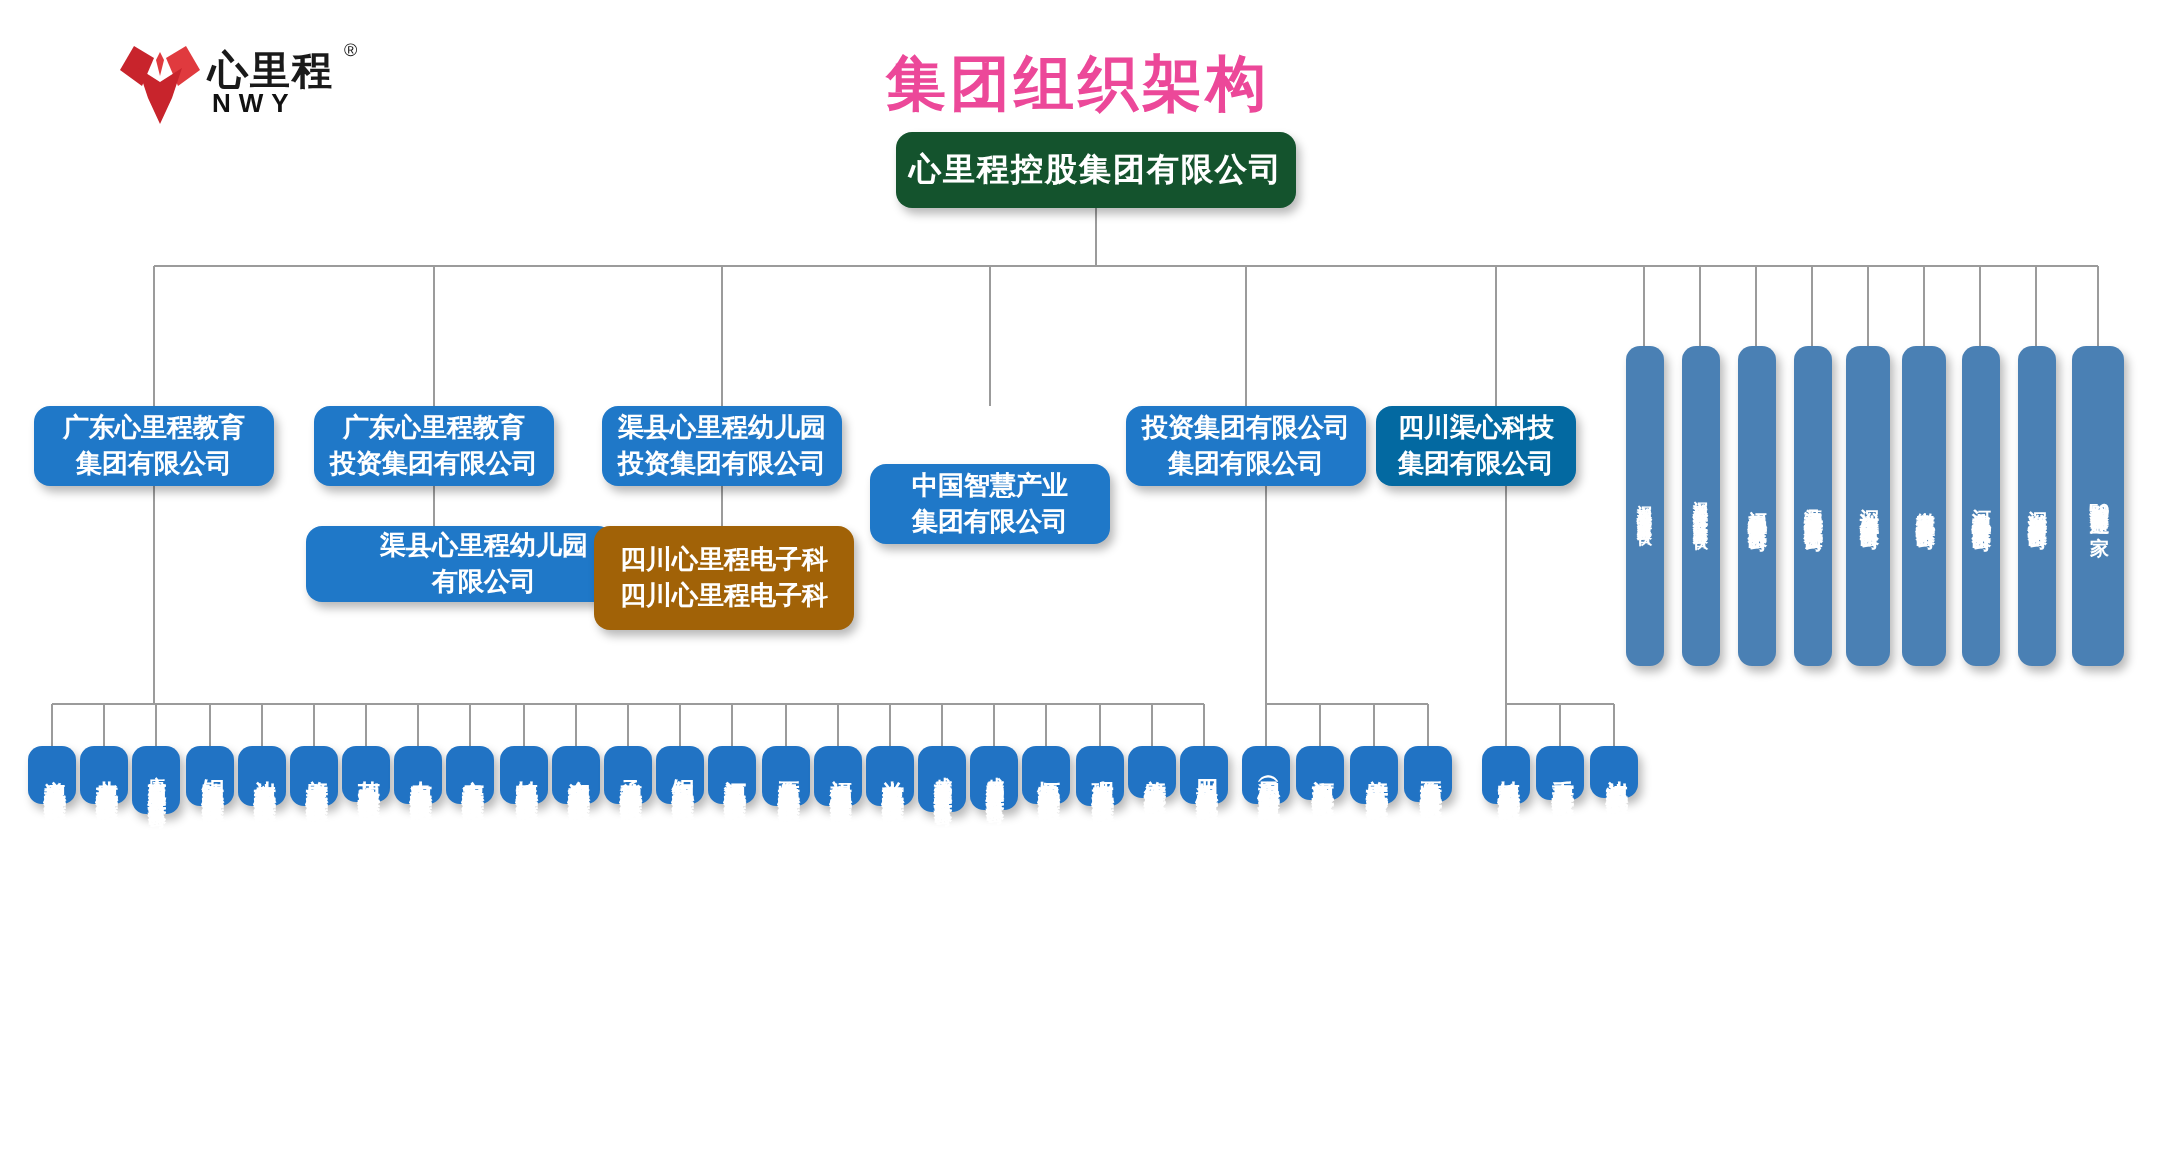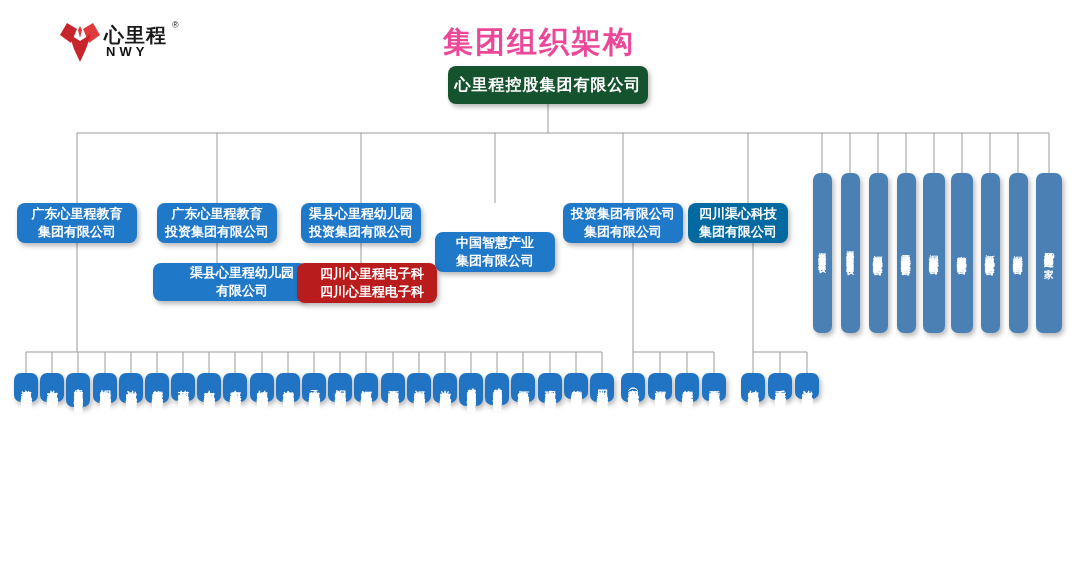--- a/index.html
+++ b/index.html
@@ -82,21 +82,21 @@
         <div>集团有限公司</div>
       </div>
       <div class="hnode l2" style="left: 688px; top: 203px; width: 100px; height: 40px; background: #0369a1;">
         <div>四川渠心科技</div>
         <div>集团有限公司</div>
       </div>
       <div class="hnode l2" style="left: 153px; top: 263px; width: 130px; height: 38px; background: rgb(31, 120, 200); padding-left: 24px;">
         <div>渠县心里程幼儿园</div>
         <div>有限公司</div>
       </div>
-      <div class="hnode l2" style="left: 297px; top: 263px; width: 130px; height: 40px; background: #b91c1c; padding-left: 10px;">
+      <div class="hnode l2" style="left: 297px; top: 263px; width: 130px; height: 52px; background: #a16207;">
         <div>四川心里程电子科</div>
         <div>四川心里程电子科</div>
       </div>
       <div class="vbox right" style="left: 812.5px; top: 173px; width: 19px; background: rgb(74, 128, 180);">
         <span class="vt" style="font-size: 7.5px;">深圳心里程投资企业（有限合伙）</span>
       </div>
       <div class="vbox right" style="left: 840.5px; top: 173px; width: 19px; background: rgb(74, 128, 180);">
         <span class="vt" style="font-size: 7.5px;">深圳心里程教育科技合伙企业（有限合伙）</span>
       </div>
       <div class="vbox right" style="left: 868.5px; top: 173px; width: 19px; background: rgb(74, 128, 180);">

